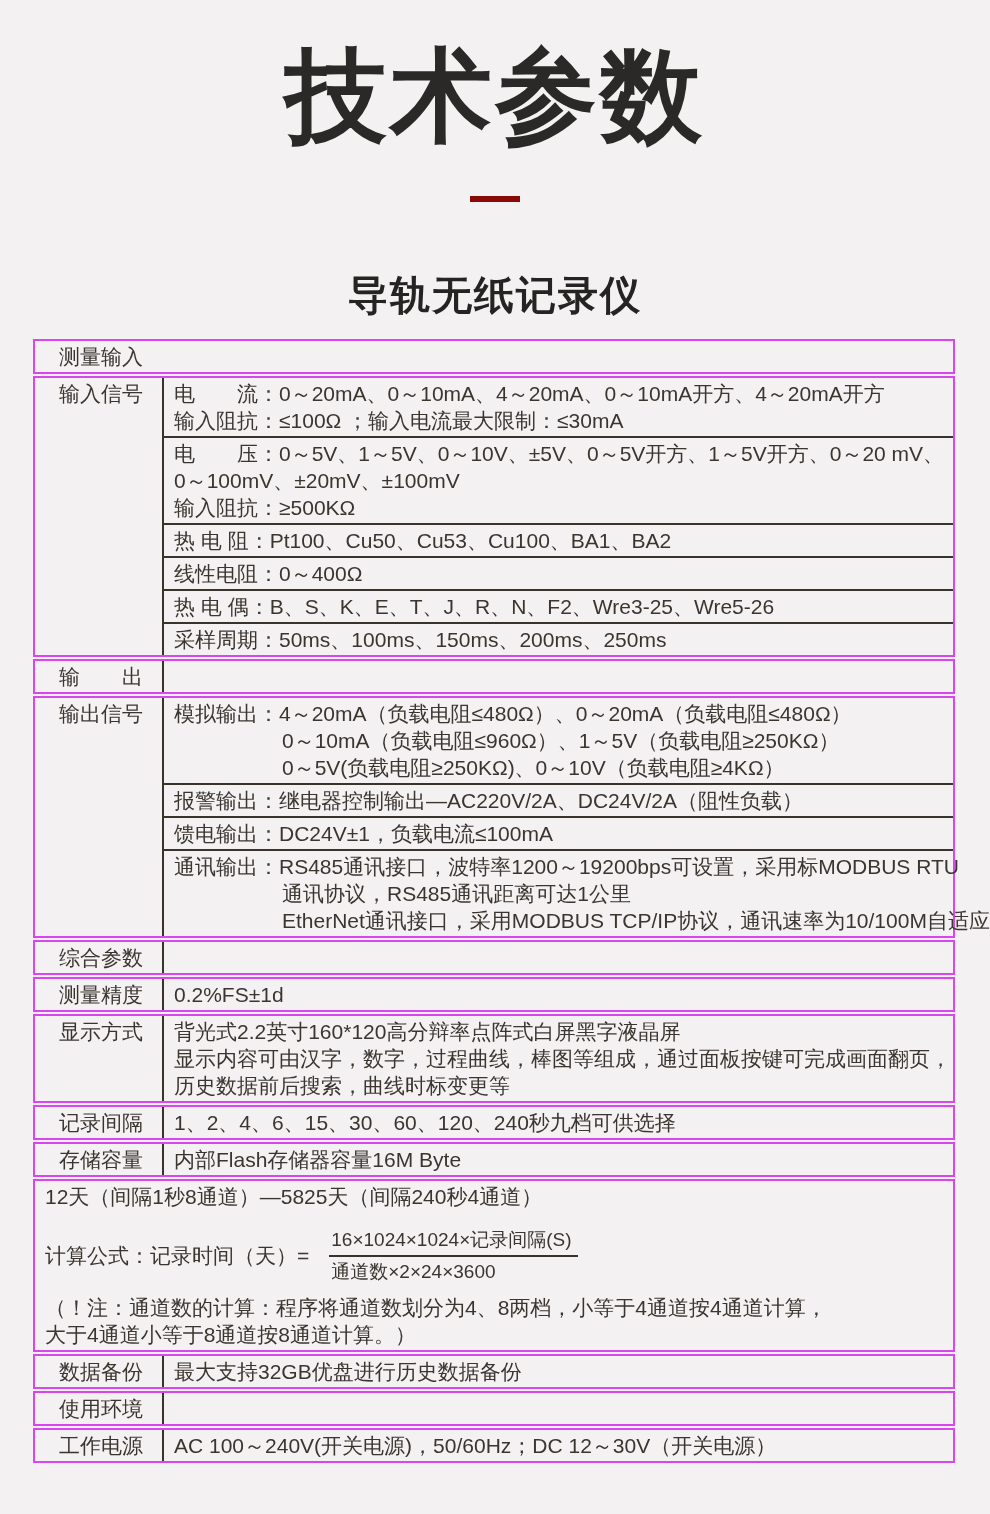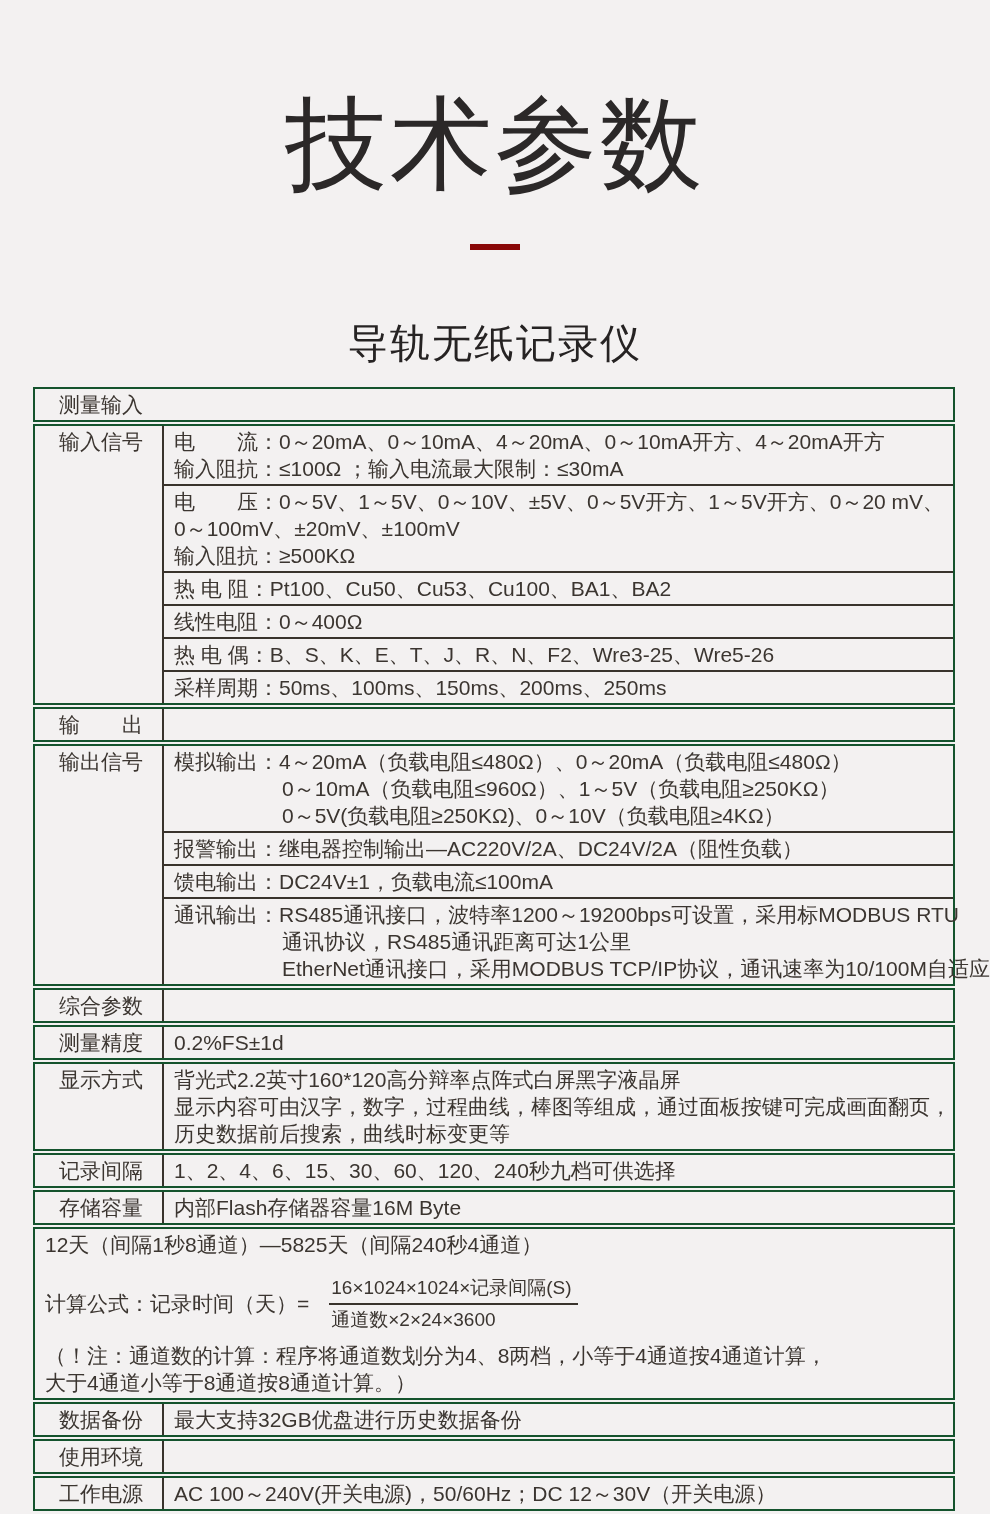--- a/index.html
+++ b/index.html
@@ -3,47 +3,47 @@
 <meta charset="utf-8">
 <style>
   * { margin: 0; padding: 0; box-sizing: border-box; }
   html, body { width: 990px; height: 1514px; overflow: hidden; }
   body {
     background: #f3f1f1;
     color: #3b3530;
     font-family: "Liberation Sans", "DejaVu Sans", sans-serif;
   }
   .page-title {
-    margin-top: 92px;
+    margin-top: 44px;
     text-align: center;
     font-size: 102px;
-    font-weight: 400;
+    font-weight: 700;
     letter-spacing: 3px;
     line-height: 1.02;
     color: #2b2828;
   }
   .red-divider {
     width: 50px; height: 6px;
     background: #8a0808;
     margin: 48px auto 0 auto;
   }
   .subtitle {
     margin-top: 66px;
     text-align: center;
     font-size: 40px;
-    font-weight: 400;
+    font-weight: 700;
     letter-spacing: 2px;
     color: #262323;
   }
   .spec-table {
     margin: 16px 35px 0 33px;
   }
   .trow {
     display: flex;
-    border: 2px solid #14532d;
+    border: 2px solid #d946ef;
     margin-top: 2px;
     font-size: 21px;
   }
   .trow:first-child { margin-top: 0; }
   .tlabel {
     flex: 0 0 129px;
     border-right: 2px solid #39332c;
     padding: 2px 2px 2px 24px;
     line-height: 27px;
     white-space: nowrap;

